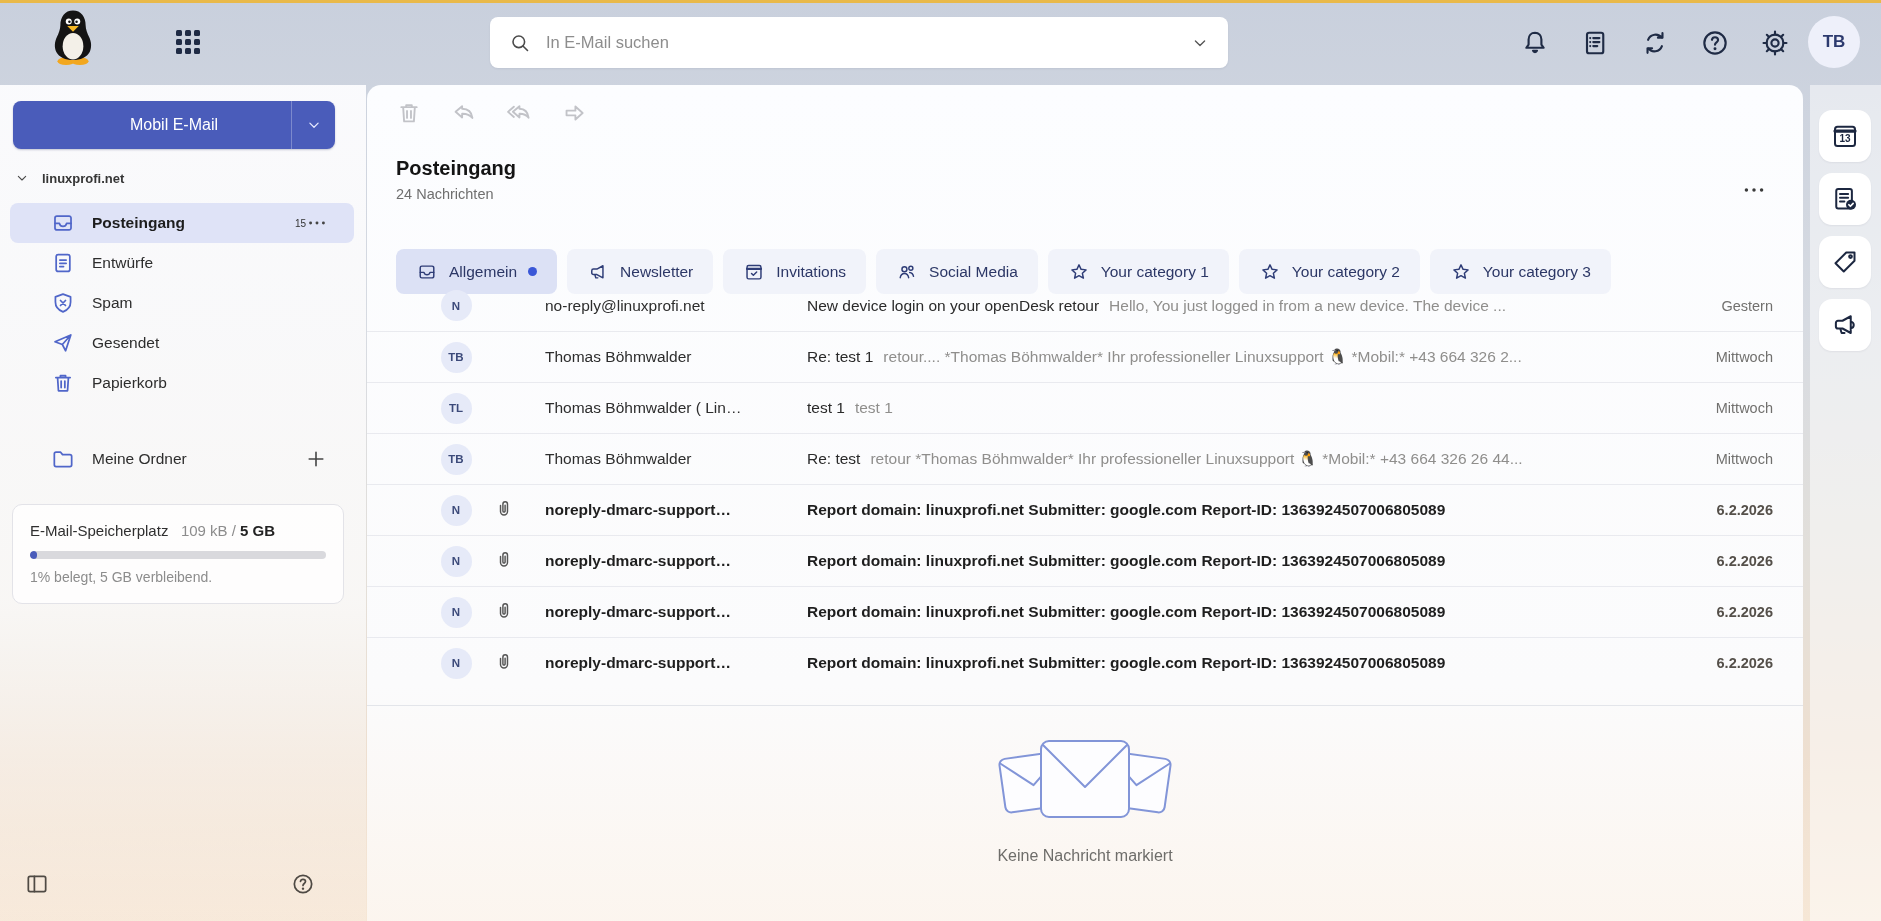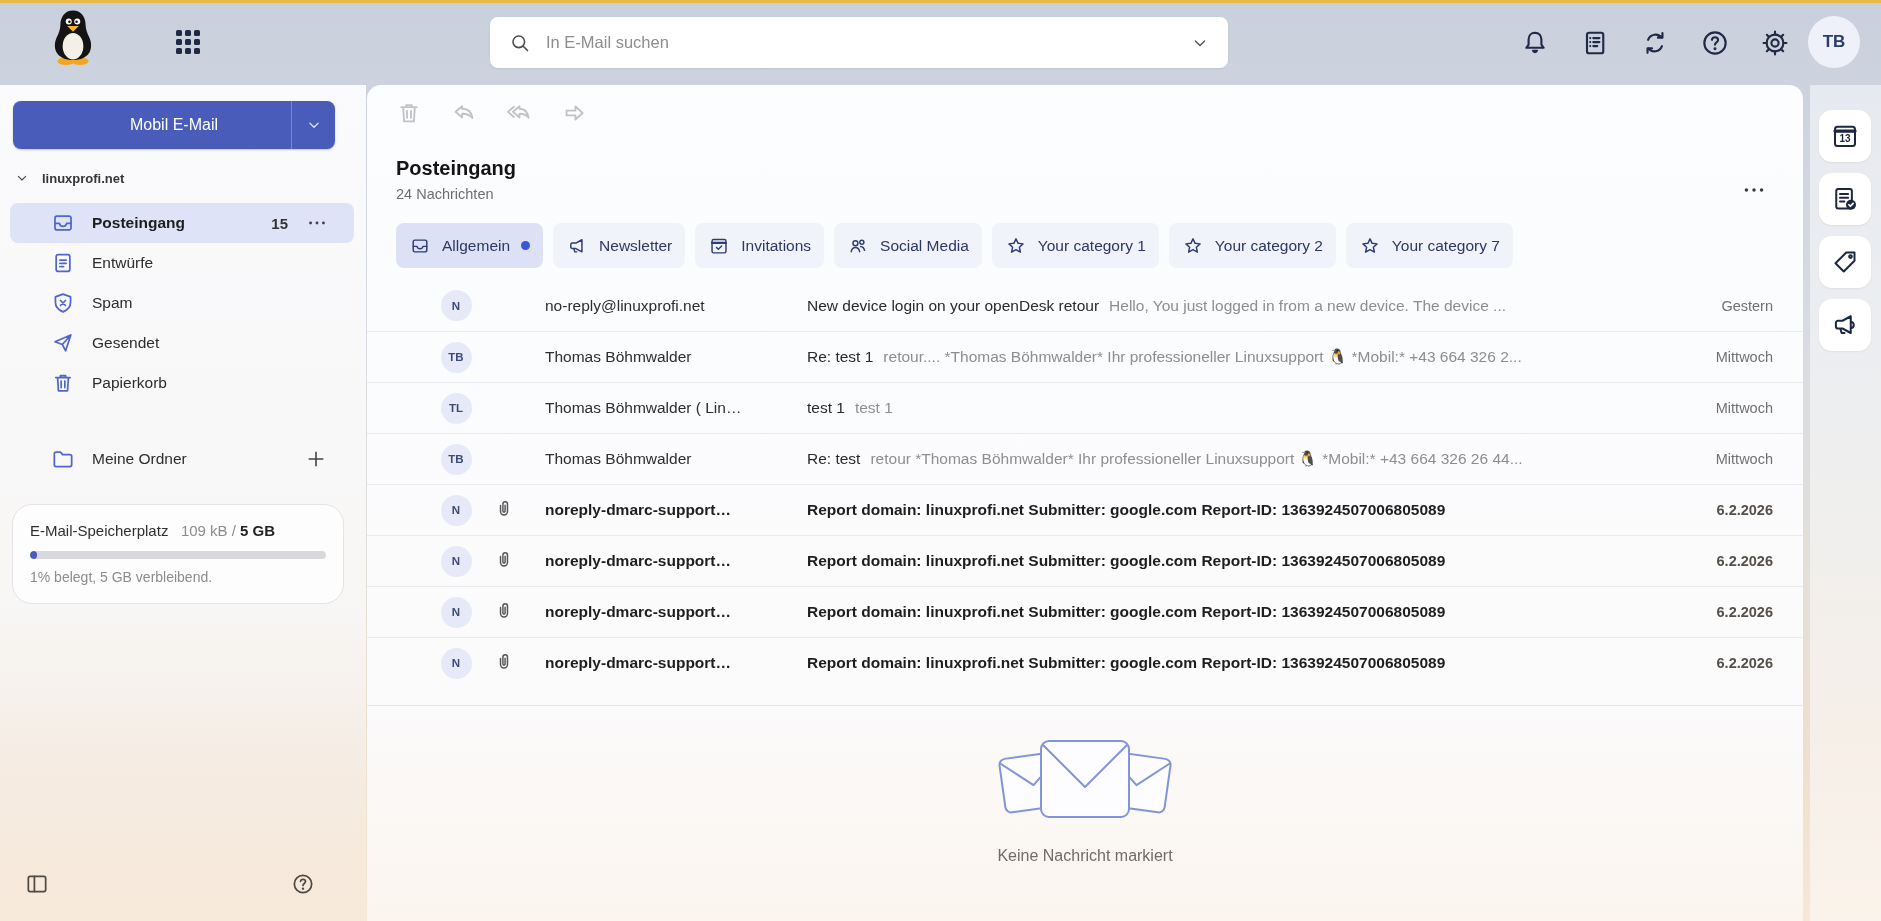--- a/index.html
+++ b/index.html
@@ -50,26 +50,26 @@
     cursor:pointer; }
   .acct .ic{ color:#4a4a4a; }
   .acct .name{ font-size:13px; font-weight:bold; color:#363636; }
   .folders{ position:absolute; left:0; top:118px; width:366px; }
   .frow{ height:40px; margin:0 12px 0 10px; display:flex; align-items:center; border-radius:8px;
     cursor:pointer; padding:0 10px 0 40px; }
   .frow.sel{ background:#dfe3f7; }
   .frow .ic{ width:26px; color:#5066c9; margin-right:16px; flex:none; }
   .frow .flabel{ font-size:15.5px; color:#2d2d2d; flex:1; white-space:nowrap; overflow:hidden; }
   .frow.sel .flabel{ font-weight:bold; color:#1d1d1d; }
-  .frow .fcount{ font-size:15px; font-weight:bold; color:#333; margin-right:18px; }
+  .frow .fcount{ font-size:10px; font-weight:normal; color:#333; }
   .frow .fmore{ color:#444; width:22px; }
   .myfolders{ margin-top:36px; }
   .myfolders .plus{ color:#444; width:24px; }
   .storage{ position:absolute; left:12px; top:419px; width:332px; height:100px;
-    background:rgba(255,255,255,.78); border:1px solid #e3e3e8; border-radius:20px;
+    background:rgba(255,255,255,.78); border:1px solid #e3e3e8; border-radius:10px;
     padding:17px 17px 0 17px; }
   .storage .l1{ font-size:15px; color:#2f2f2f; white-space:nowrap; }
   .storage .l1 .dim{ color:#8c8c8c; }
   .storage .l1 b{ color:#222; }
   .sbar{ margin-top:12px; width:100%; height:8px; background:#d9d9dd; border-radius:4px;
     overflow:hidden; }
   .sbar .fill{ height:100%; background:#4a5cba; border-radius:4px; }
   .storage .l2{ margin-top:10px; font-size:14px; color:#8c8c8c; }
   .sb-bottom{ position:absolute; left:0; top:780px; width:366px; height:44px; }
   .sb-toggle{ position:absolute; left:24px; top:6px; width:26px; height:26px; color:#4f4a44; cursor:pointer; }
@@ -80,21 +80,21 @@
     background:linear-gradient(180deg, #fcfdff 0%, #fbfbfc 72%, rgba(252,246,240,.95) 100%);
     border-radius:14px 14px 0 0; }
   .toolbar{ position:absolute; left:28px; top:14px; display:flex; gap:27px; align-items:center; }
   .toolbar .tbtn{ width:28px; height:28px; color:#c2c3c8; cursor:pointer; }
   .mhead{ position:absolute; left:29px; top:72px; }
   .mtitle{ font-size:20px; font-weight:bold; color:#141414; }
   .msub{ margin-top:6px; font-size:14.5px; color:#6f6f6f; }
   .mmore{ position:absolute; right:36px; top:92px; width:26px; height:26px; color:#3a3a3a; cursor:pointer; }
   .tabs{ position:absolute; left:29px; top:138px; display:flex; gap:10px; }
   .tab{ height:45px; border-radius:8px; background:#f1f3fa; display:flex; align-items:center;
-    gap:11px; padding:0 13px; cursor:pointer; color:#2c3766; font-size:15.5px; white-space:nowrap; }
+    gap:11px; padding:0 20px; cursor:pointer; color:#2c3766; font-size:15.5px; white-space:nowrap;margin-top:26px; }
   .tab.sel{ background:#dce1f5; }
   .tab .ic{ width:22px; color:#2f3d77; }
   .tab .dot{ width:9px; height:9px; border-radius:50%; background:#3a57d7; }
 
   .elist{ position:absolute; left:0; top:195px; width:1436px; }
   .erow{ height:51px; display:grid;
     grid-template-columns:26px 50px 40px 250px 1fr 115px;
     column-gap:12px; align-items:center; padding:0 30px 0 26px; cursor:pointer; }
   .erow + .erow{ border-top:1px solid #e9eaef; }
   .edot{ width:12px; height:12px; border-radius:50%; background:#3a57d7; margin-left:4px; }
@@ -414,21 +414,21 @@
           </svg>
         </span>
         <span class="tlabel">Your category 2</span>
       </div>
       <div class="tab">
         <span class="ic">
           <svg viewBox="0 0 24 24" width="100%" height="100%" fill="none" stroke="currentColor" stroke-width="1.6" stroke-linecap="round" stroke-linejoin="round">
             <path d="M12 4.2l2.3 4.9 5.4.6-4 3.7 1.1 5.3L12 16l-4.8 2.7 1.1-5.3-4-3.7 5.4-.6z"></path>
           </svg>
         </span>
-        <span class="tlabel">Your category 7</span>
+        <span class="tlabel">Your category 3</span>
       </div>
     </div>
 
   <div class="elist" id="email-list">
       <div class="erow">
         <span></span>
         <span class="eavatar">N</span>
         <span></span>
         <span class="esender">no-reply@linuxprofi.net</span>
         <span class="esubj"><span class="s">New device login on your openDesk retour</span><span class="p">Hello, You just logged in from a new device. The device ...</span></span>

